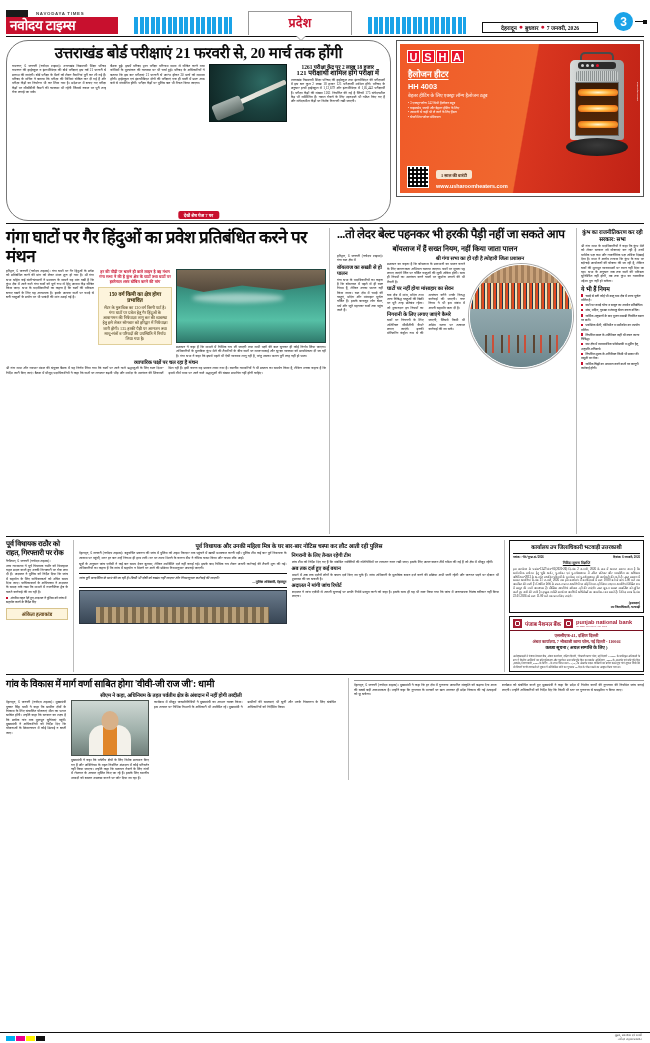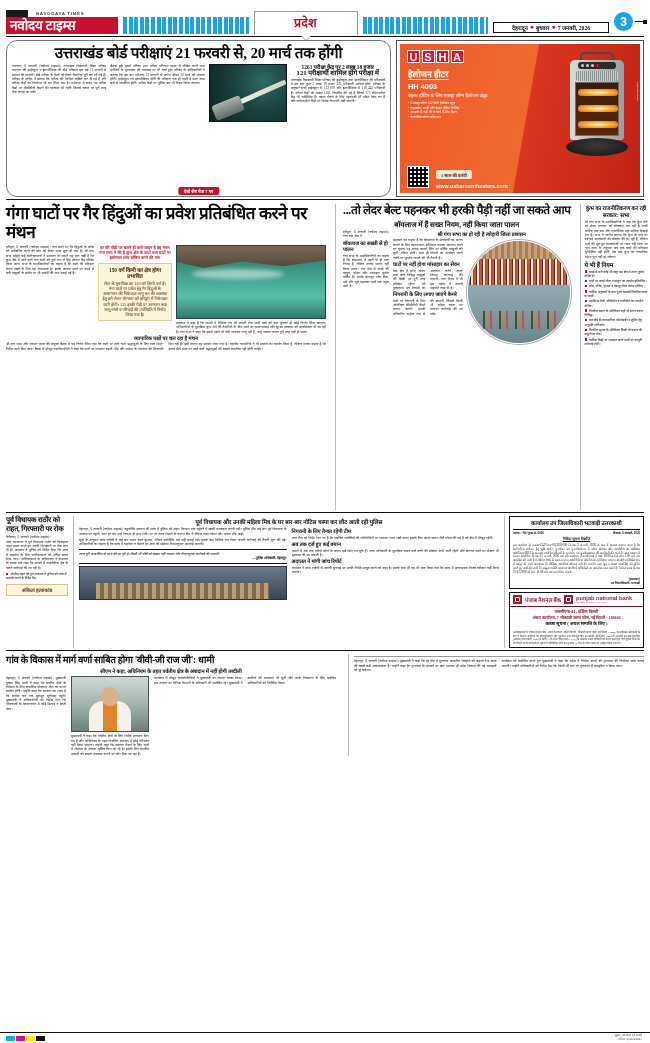--- a/index.html
+++ b/index.html
@@ -7,21 +7,21 @@
   body{
     width:650px; height:1043px;
     font-family:"Liberation Serif", serif;
     color:#0c0c0c;
     overflow:hidden;
     position:relative;
   }
   .page{ width:650px; height:1043px; position:relative; padding:4px 6px; }
 
   
-  .masthead{ display:flex; align-items:flex-end; height:30px; gap:5px; }
+  .masthead{ display:flex; align-items:flex-end; height:30px; gap:16px; }
   .logo-wrap{ position:relative; width:112px; flex:0 0 112px; }
   .logo-en{
     font-family:"Liberation Sans", sans-serif;
     font-size:4.4px; font-weight:bold; letter-spacing:.7px;
     color:#444; padding-left:30px; line-height:6px;
   }
   .logo-box{
     background:#c8102e; color:#fff; font-weight:bold;
     font-size:13.5px; line-height:17px; height:17px;
     padding:0 5px 0 4px; letter-spacing:-.2px;
@@ -76,22 +76,22 @@
     color:#222; letter-spacing:0px; word-spacing:.3px;
     hyphens:auto; overflow:hidden;
   }
   .cols2{ column-count:2; column-gap:5px; }
   .vrule{ border-left:1px solid #bbb; }
   .hrule-thin{ border-top:1px solid #999; }
 
   
   .topwrap{ display:flex; gap:5px; }
   .top-left{
-    flex:0 0 385px; border:1px solid #777; border-radius:11px;
-    padding:3px 5px 4px; position:relative; height:157px; overflow:hidden;
+    flex:0 0 385px; border:1px solid #777; border-radius:22px;
+    padding:3px 5px 4px; position:relative; height:181px; overflow:hidden;
   }
   .top-head{
     font-size:15.2px; text-align:center; padding:1px 0 3px;
     white-space:nowrap; overflow:hidden;
   }
   .top-grid{ display:flex; gap:4px; height:108px; }
   .tg-col{ flex:1 1 0; overflow:hidden; }
   .tg-col.photo{ flex:0 0 78px; }
   .penpic{
     width:100%; height:58px;
@@ -201,21 +201,21 @@
     position:absolute; left:0px; top:86px; width:62px; height:18px;
     background:radial-gradient(ellipse at 50% 40%,#3a3a3a,#141414);
     border-radius:50%;
   }
   .sidetext{
     position:absolute; right:1px; top:38px; color:#fff; font-size:2.8px;
     writing-mode:vertical-rl; letter-spacing:.3px;
   }
 
   
-  .lead-wrap{ display:flex; gap:9px; margin-top:4px; }
+  .lead-wrap{ display:flex; gap:3px; margin-top:4px; }
   .lead-left{ flex:0 0 320px; }
   .lead-head{ font-size:17px; line-height:19px; letter-spacing:-.4px; }
   .lead-mid{ flex:1 1 auto; }
   .lead-head2{ font-size:11.8px; line-height:13px; white-space:nowrap; letter-spacing:-.3px;}
   .lead-sub2{ font-size:7.2px; text-align:center; font-weight:bold; padding:2px 0 1px; }
   .lead-right{ flex:0 0 68px; }
 
   .kicker-box{
     background:#fdf4dc; border:1px solid #e0cf9a; padding:3px;
     font-size:4.1px; line-height:5.2px; text-align:center; color:#3a2c0a;

